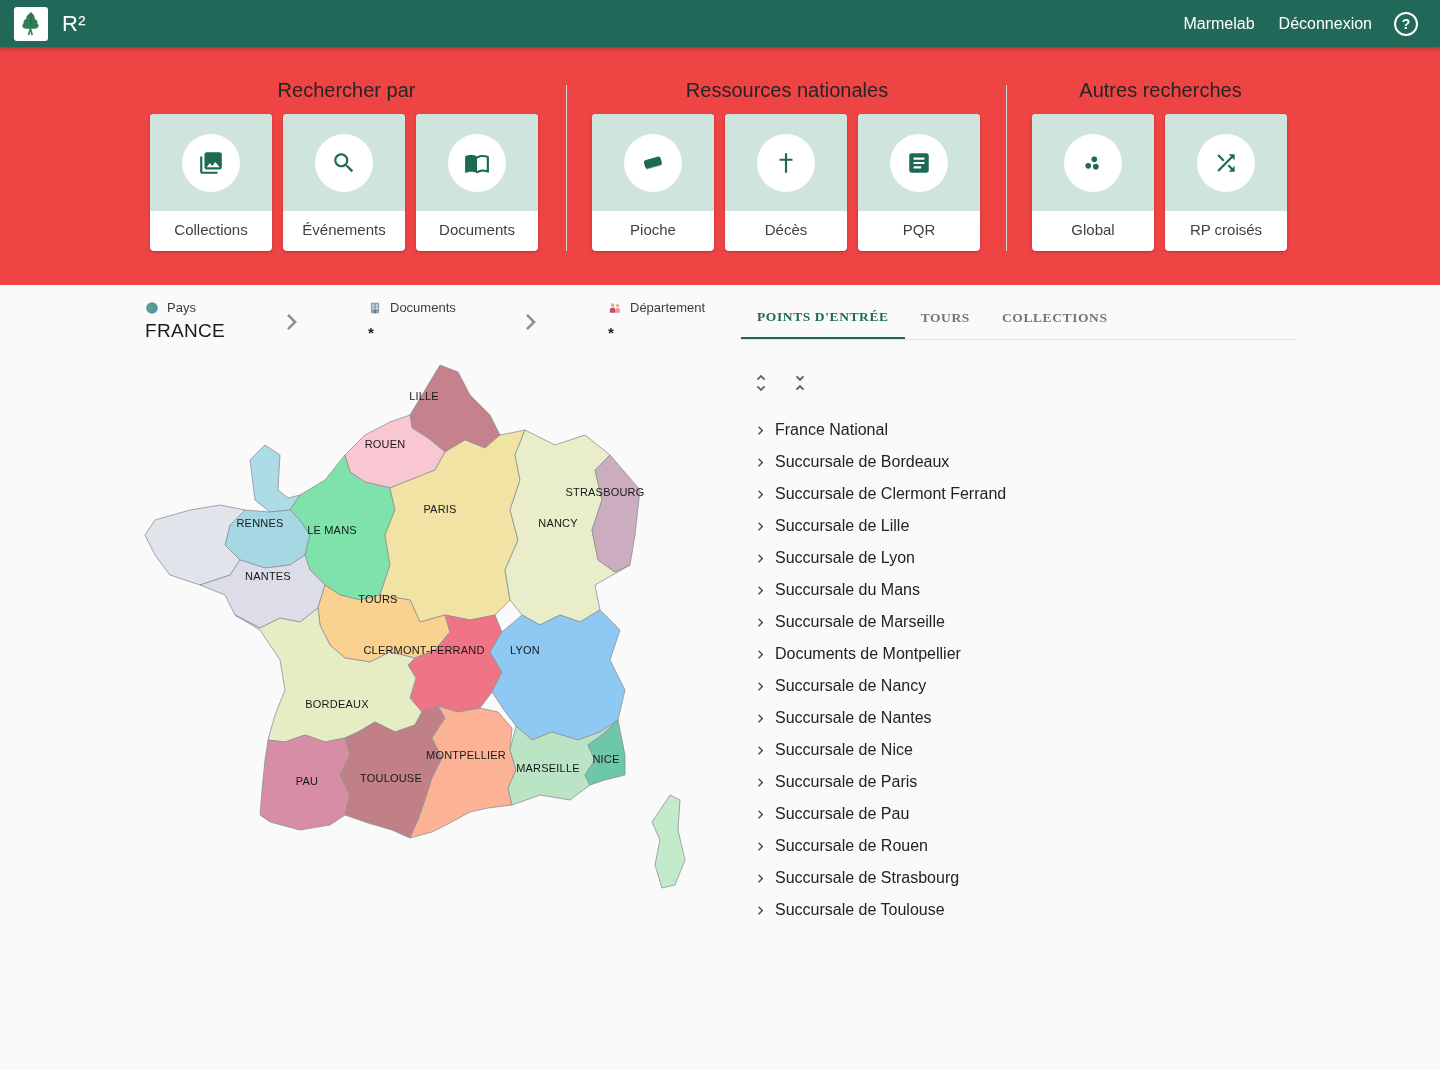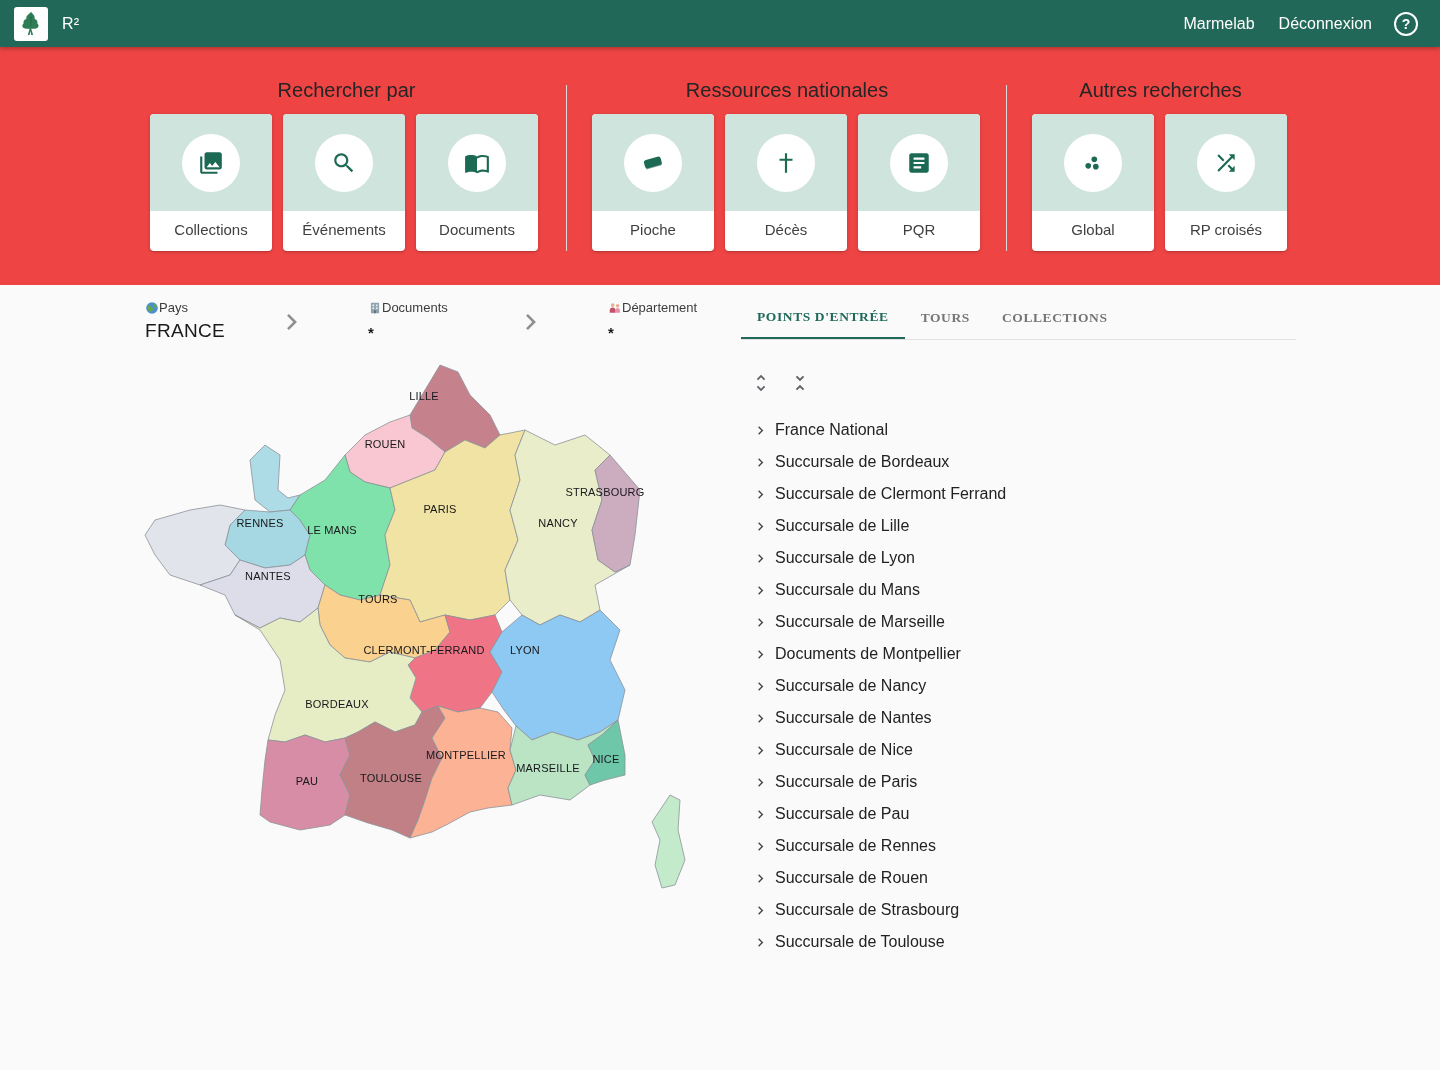--- a/index.html
+++ b/index.html
@@ -14,21 +14,21 @@
   
   .app-header {
     position:absolute; top:0; left:0; width:1440px; height:47px;
     background:#226858; display:flex; align-items:center;
     padding:0 14px; box-shadow:0 2px 4px rgba(0,0,0,.25); z-index:5;
   }
   .logo-box {
     width:34px; height:34px; background:#fff; border-radius:3px;
     display:flex; align-items:center; justify-content:center; cursor:pointer;
   }
-  .app-title { color:#fff; font-size:16px; font-weight:500; margin-left:14px; letter-spacing:.3px; }
+  .app-title { color:#fff; font-size:22px; font-weight:500; margin-left:14px; letter-spacing:.3px; }
   .header-spacer { flex:1; }
   .header-btn {
     color:#fff; background:none; border:none; font-family:inherit;
     font-size:16px; padding:8px 12px; cursor:pointer;
   }
   .help-btn {
     width:24px; height:24px; border:2px solid #fff; border-radius:50%;
     color:#fff; font-size:14px; font-weight:bold; line-height:20px;
     text-align:center; margin:0 8px 0 10px; cursor:pointer; background:none;
   }
@@ -48,21 +48,21 @@
   }
   .card-top { height:97px; background:#cfe4dc; display:flex; align-items:center; justify-content:center; }
   .icon-circle {
     width:58px; height:58px; border-radius:50%; background:#fff;
     display:flex; align-items:center; justify-content:center;
   }
   .icon-circle svg { width:26px; height:26px; fill:#1d6a54; }
   .card-label { height:40px; line-height:38px; text-align:center; font-size:15px; color:#3f3f3f; }
   
   .filter { position:absolute; top:300px; cursor:pointer; }
-  .filter-label { display:flex; align-items:center; gap:0; font-size:13px; color:#3c3c3c; }
+  .filter-label { display:flex; align-items:center; gap:8px; font-size:13px; color:#3c3c3c; }
   .filter-label svg { width:14px; height:14px; }
   .filter-value { font-size:19px; color:#1a1a1a; margin-top:5px; letter-spacing:.3px; }
   .filter-value.star { font-size:15px; margin-top:9px; font-weight:bold; }
   .crumb-sep { position:absolute; top:306px; width:32px; height:32px; }
   .crumb-sep svg { width:32px; height:32px; fill:#8f8f8f; }
   
   .tabs {
     position:absolute; left:741px; top:295px; width:555px; height:45px;
     display:flex; border-bottom:1px solid #e3e3e3;
   }
@@ -358,26 +358,20 @@
       <svg viewBox="0 0 24 24">
         <path d="M10 6 8.59 7.41 13.17 12l-4.58 4.59L10 18l6-6z"></path>
       </svg>
       <span>Succursale de Paris</span>
     </div>
   <div class="tree-row">
       <svg viewBox="0 0 24 24">
         <path d="M10 6 8.59 7.41 13.17 12l-4.58 4.59L10 18l6-6z"></path>
       </svg>
       <span>Succursale de Pau</span>
-    </div>
-  <div class="tree-row">
-      <svg viewBox="0 0 24 24">
-        <path d="M10 6 8.59 7.41 13.17 12l-4.58 4.59L10 18l6-6z"></path>
-      </svg>
-      <span>Succursale de Rennes</span>
     </div>
   <div class="tree-row">
       <svg viewBox="0 0 24 24">
         <path d="M10 6 8.59 7.41 13.17 12l-4.58 4.59L10 18l6-6z"></path>
       </svg>
       <span>Succursale de Rouen</span>
     </div>
   <div class="tree-row">
       <svg viewBox="0 0 24 24">
         <path d="M10 6 8.59 7.41 13.17 12l-4.58 4.59L10 18l6-6z"></path>

